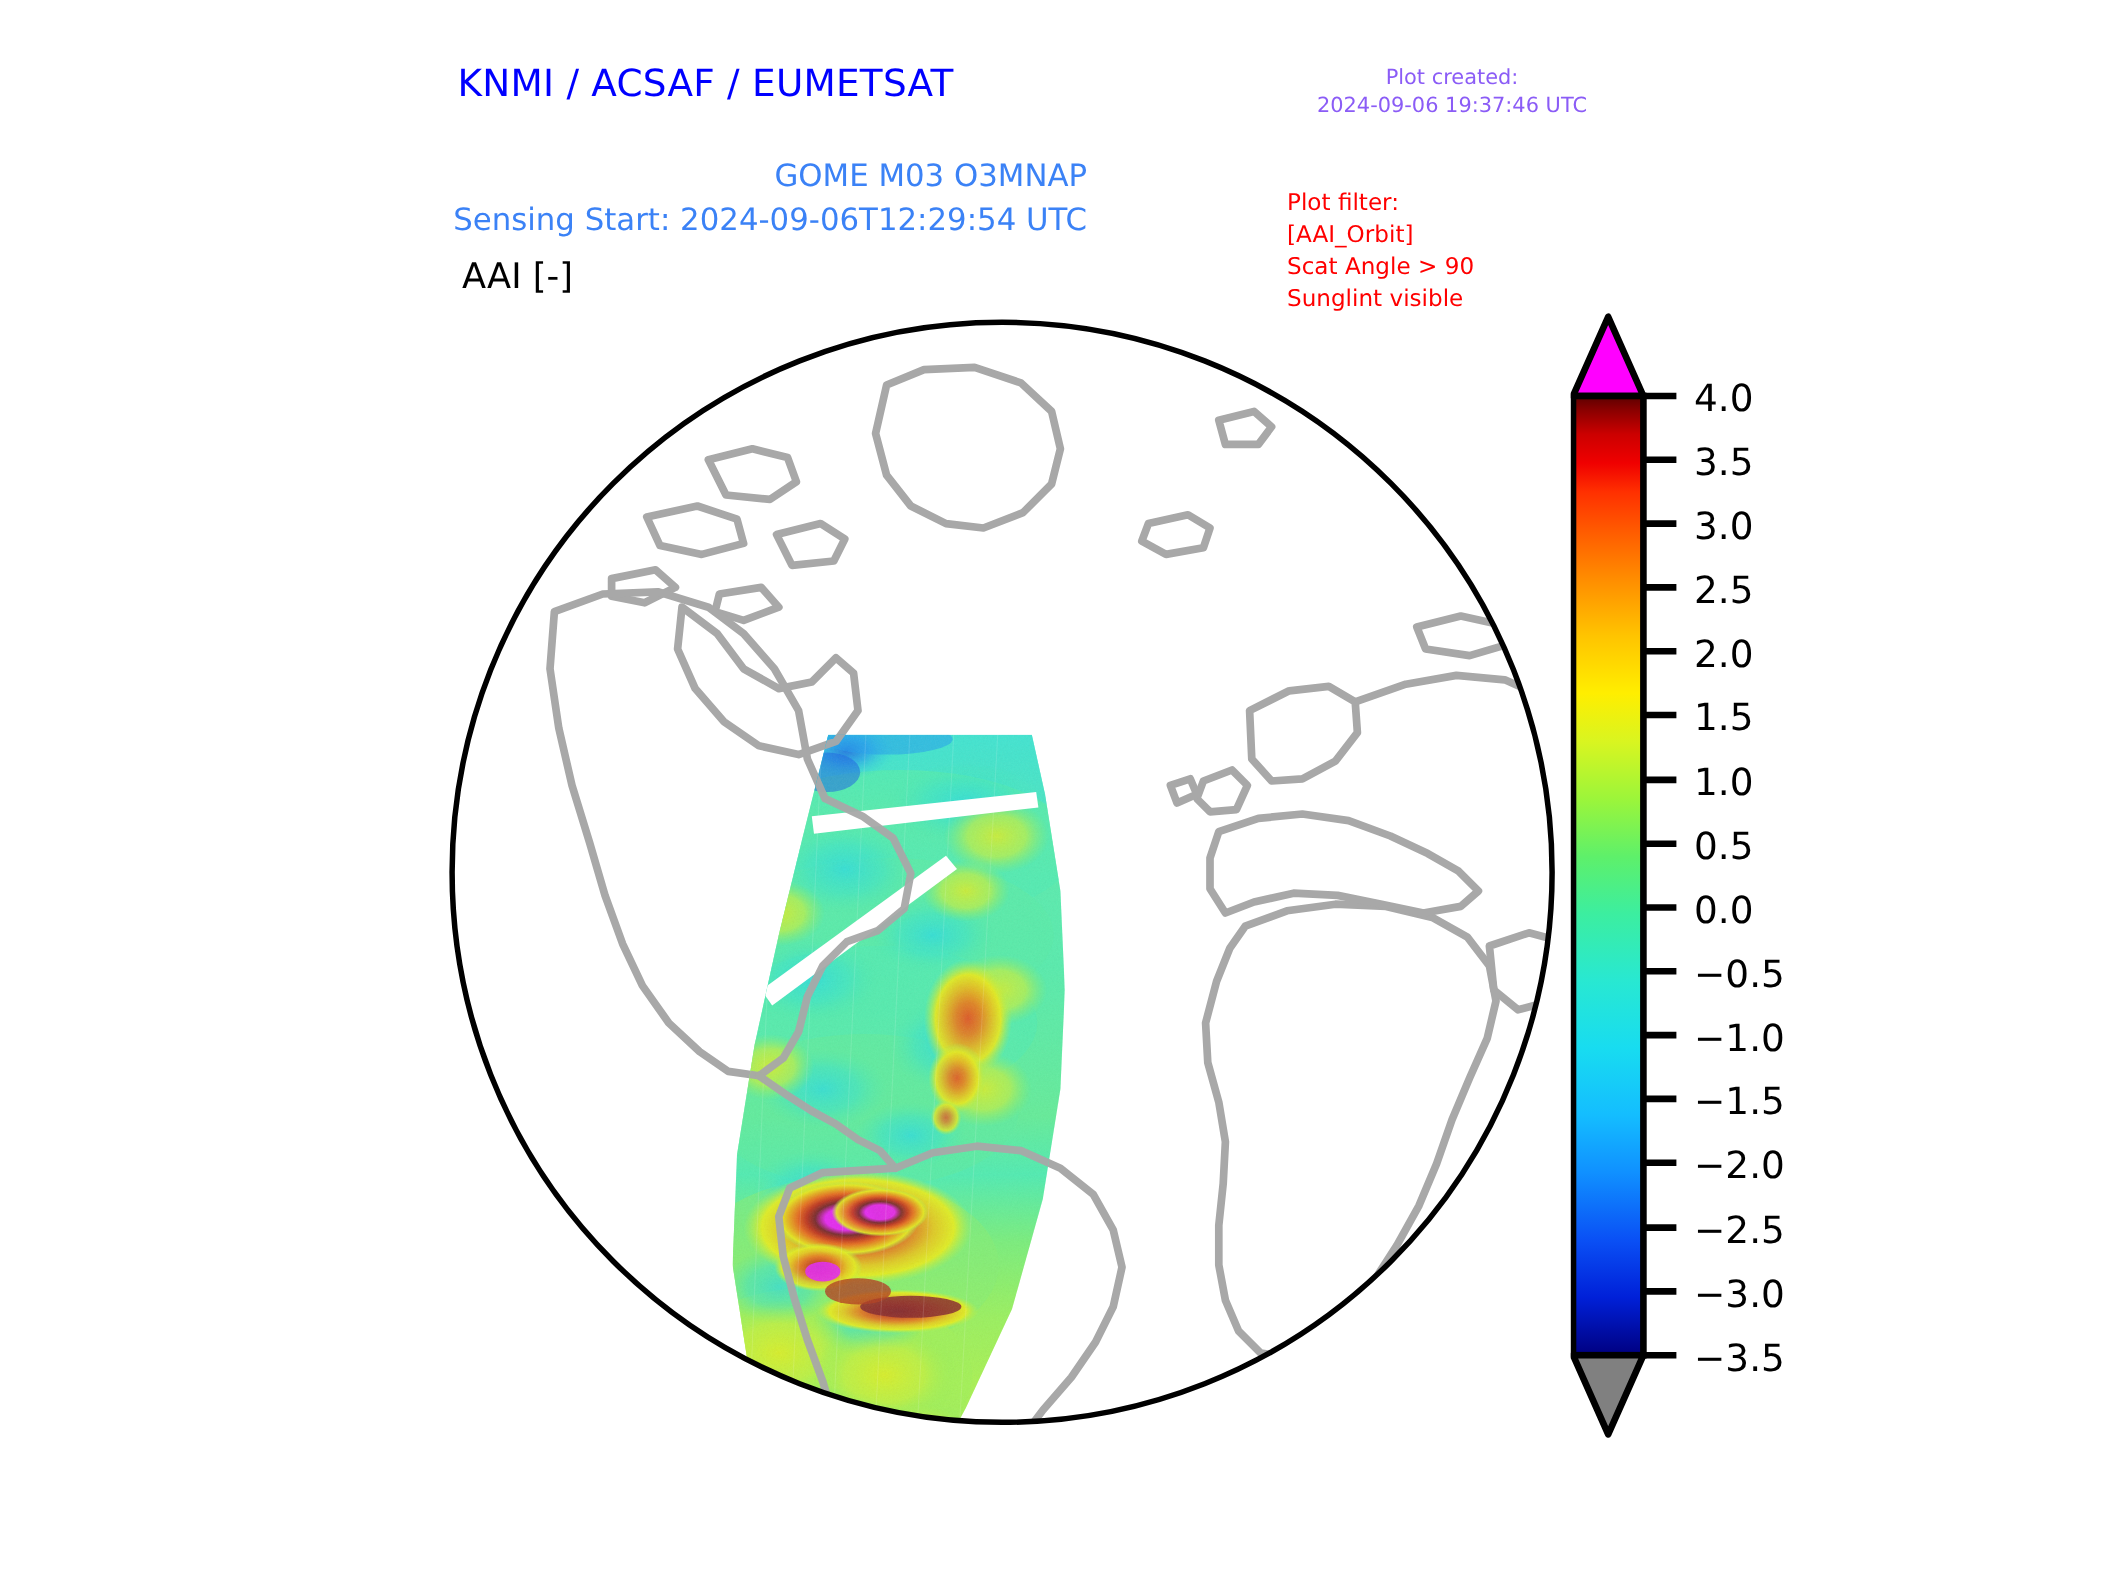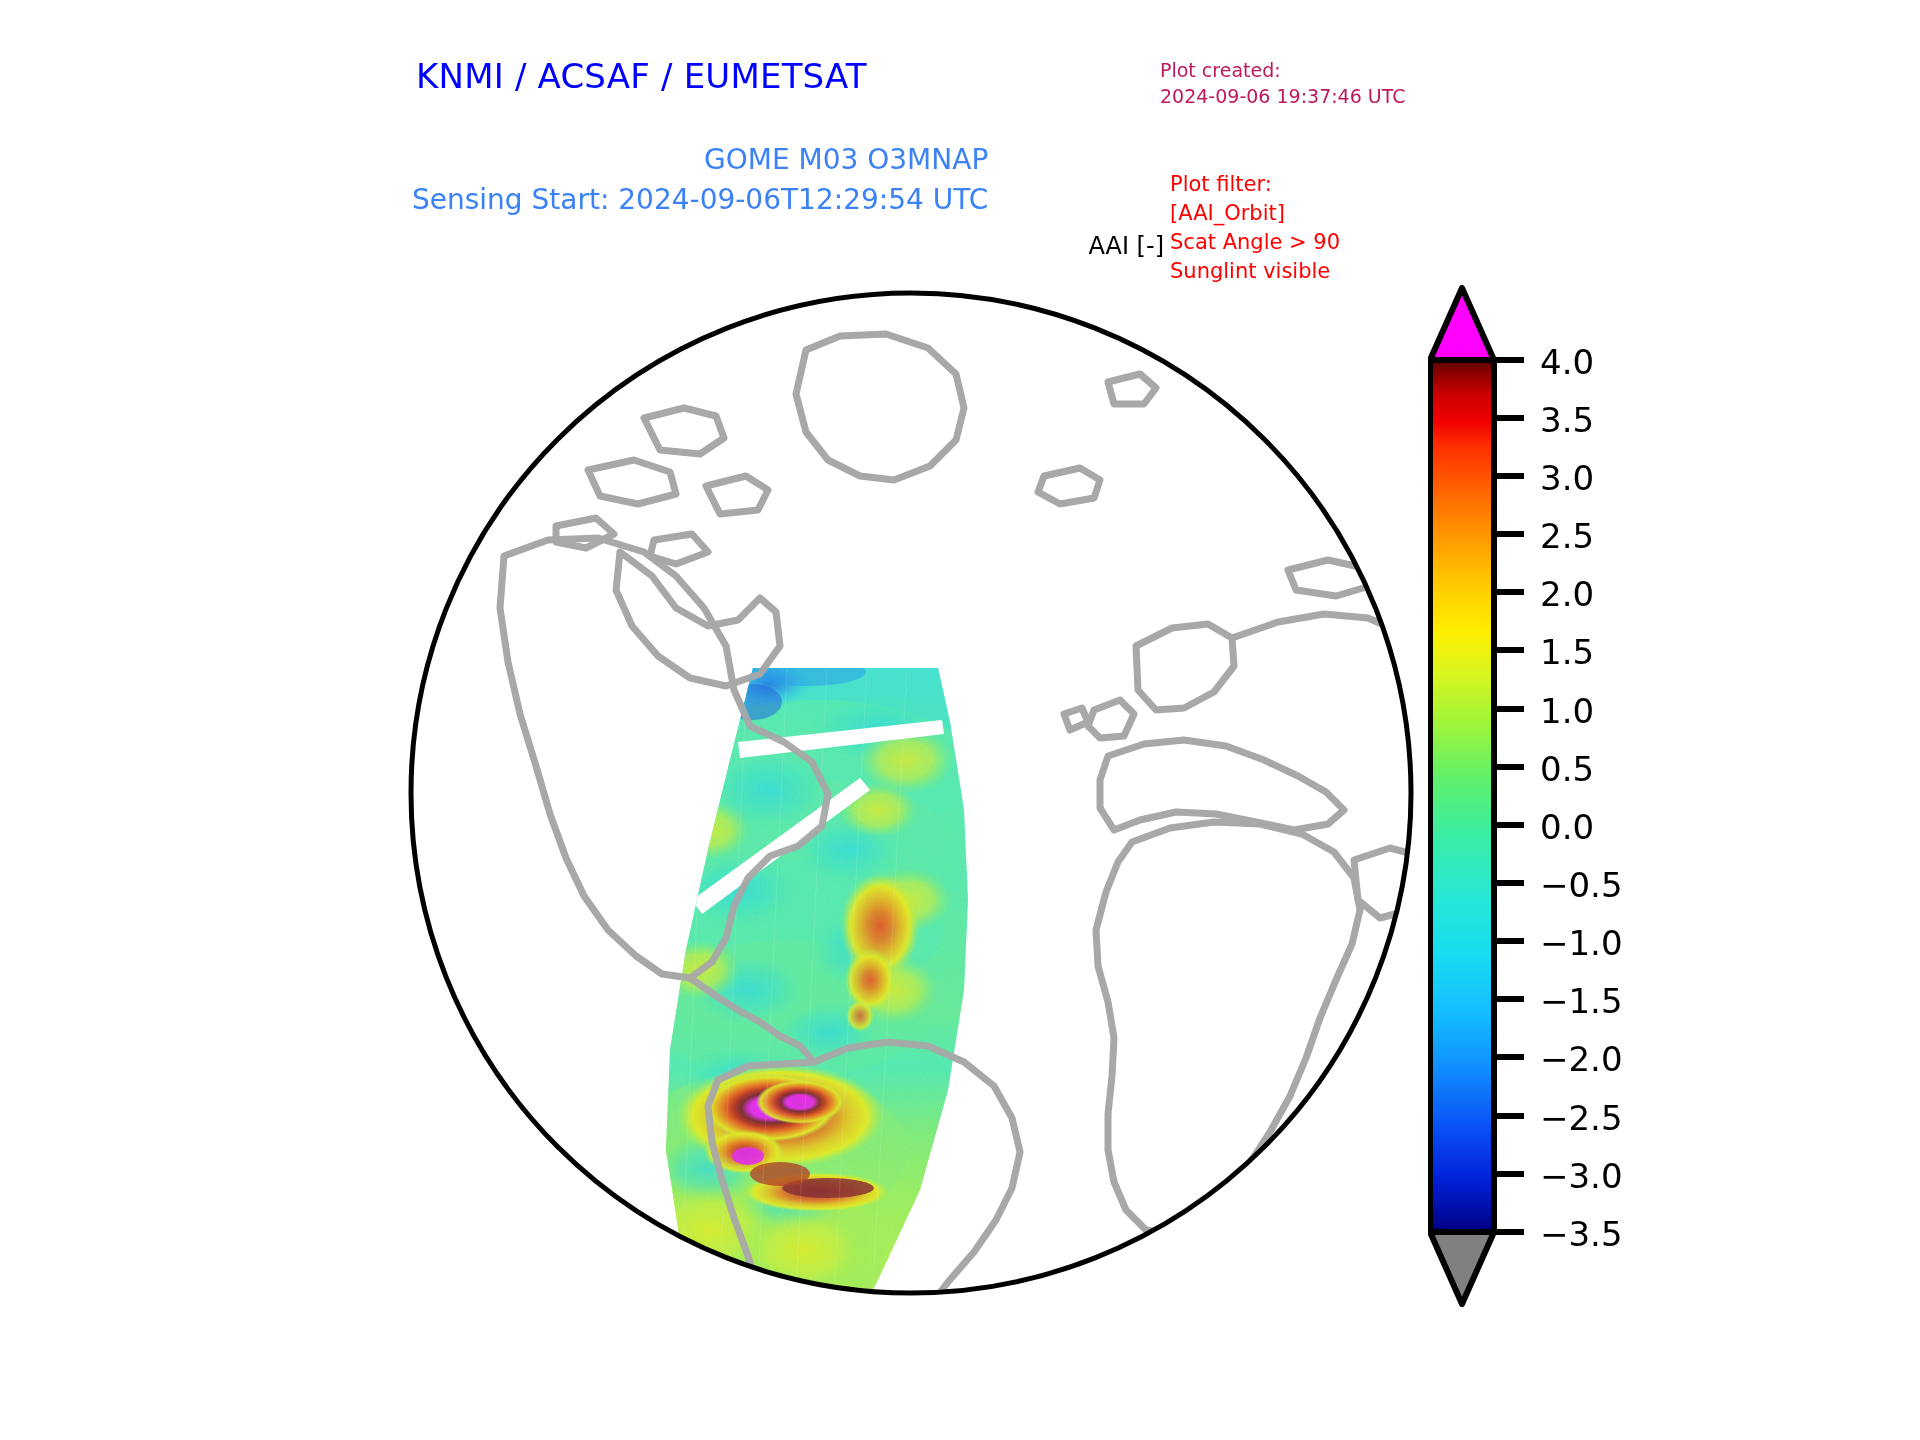--- a/index.html
+++ b/index.html
@@ -25,41 +25,42 @@
     font-size: 34px;
     color: #0000ff;
     white-space: nowrap;
     letter-spacing: 0.2px;
   }
   .created-block {
     position: absolute;
     left: 1160px;
     top: 58px;
     width: 320px;
+    text-align: center;
     font-size: 19px;
-    color: #be185d;
+    color: #8b5cf6;
     line-height: 1.35;
   }
   .product-block {
     position: absolute;
     left: 412px;
     top: 140px;
     font-size: 28px;
     color: #3b82f6;
     line-height: 1.42;
     white-space: nowrap;
     text-align: right;
   }
   .var-title {
     position: absolute;
-    left: 444px;
+    left: 420px;
     top: 232px;
     width: 720px;
-    text-align: right;
-    font-size: 24px;
+    text-align: left;
+    font-size: 32px;
     color: #000000;
   }
   .filter-block {
     position: absolute;
     left: 1170px;
     top: 170px;
     width: 310px;
     text-align: left;
     font-size: 21px;
     color: #ff0000;

